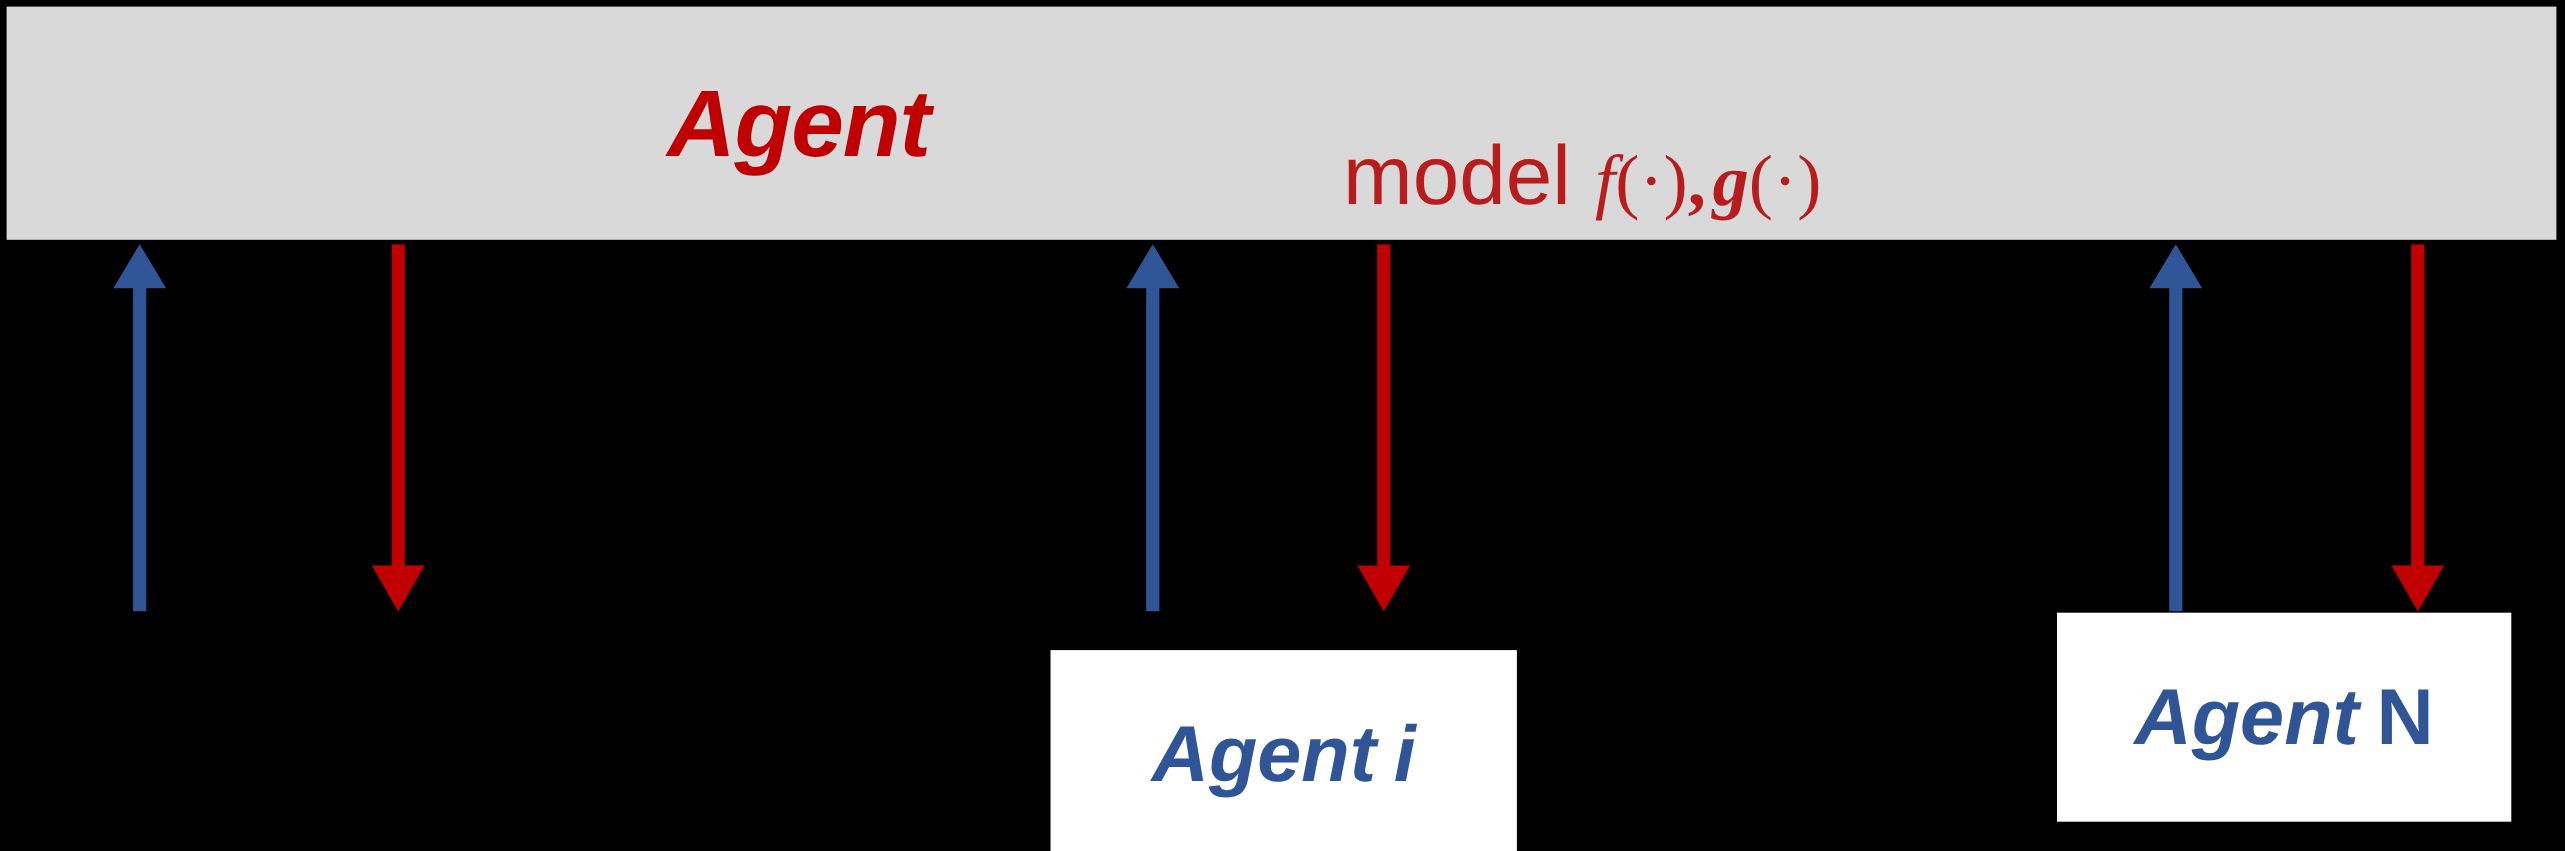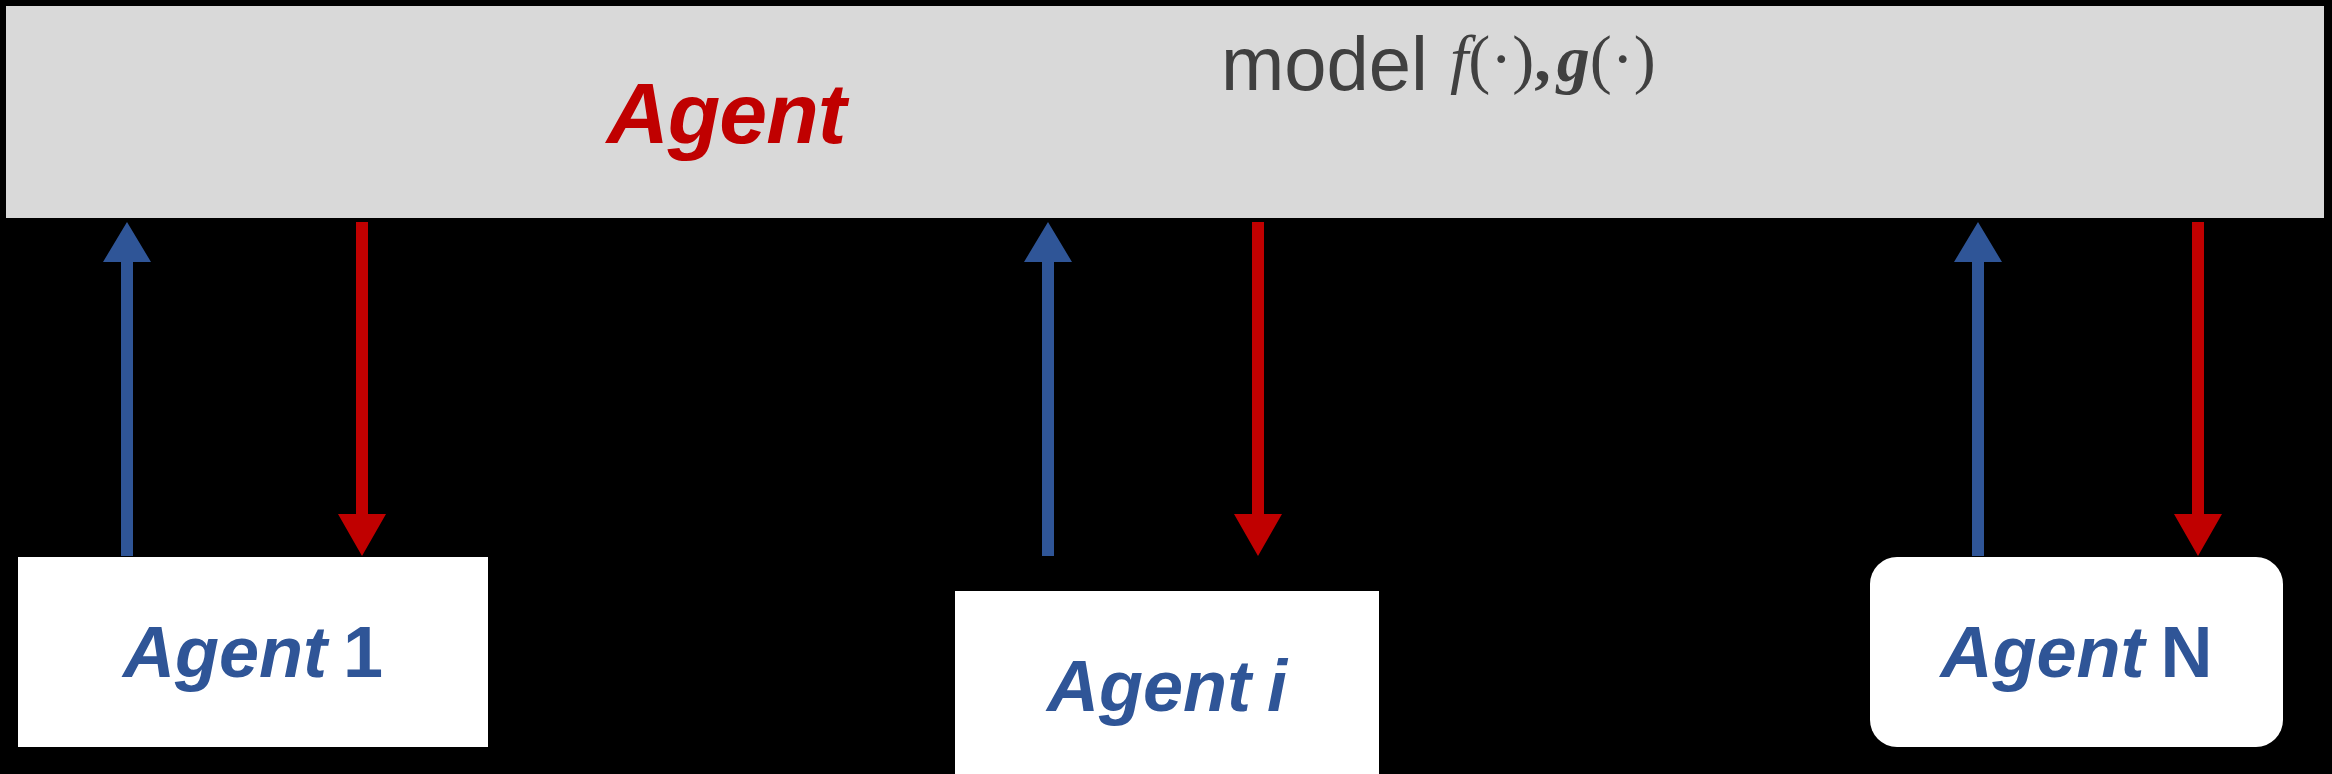--- a/index.html
+++ b/index.html
@@ -42,22 +42,22 @@
     letter-spacing: -1px;
     line-height: 1;
     white-space: nowrap;
   }
   .system-model {
     position: absolute;
     left: 1215px;
     top: 20px;
     height: 172px;
     display: flex;
-    align-items: flex-start;
-    color: #404040;
+    align-items: flex-end;
+    color: #b91c1c;
     font-size: 76px;
     line-height: 1;
     white-space: nowrap;
   }
   .model-word {
     font-family: "Liberation Sans", sans-serif;
     font-weight: normal;
     font-style: normal;
     font-size: 76px;
   }
@@ -168,31 +168,26 @@
     <svg width="60" height="334" viewBox="0 0 60 334">
       <polygon points="30,0 54,40 36,40 36,334 24,334 24,40 6,40" fill="#2F5597"></polygon>
     </svg>
   </div>
   <div class="arrow" style="left:2168px;">
     <svg width="60" height="334" viewBox="0 0 60 334">
       <polygon points="30,334 54,292 36,292 36,0 24,0 24,292 6,292" fill="#C00000"></polygon>
     </svg>
   </div>
 
-  <div class="agent-box" style="left:18px; width:470px;">
-    <div class="agent-label">
-      <span class="agent-word">Agent</span><span class="agent-idx">1</span>
-    </div>
-  </div>
 
   <div class="agent-box" style="left:955px; width:424px;margin-top:34px;">
     <div class="agent-label">
       <span class="agent-word">Agent</span><span class="agent-idx-italic">i</span>
     </div>
   </div>
 
-  <div class="agent-box" style="left:1870px; width:413px;border-radius:27px;">
+  <div class="agent-box" style="left:1870px; width:413px;">
     <div class="agent-label">
       <span class="agent-word">Agent</span><span class="agent-idx">N</span>
     </div>
   </div>
 
 </div>
 
 </body></html>

